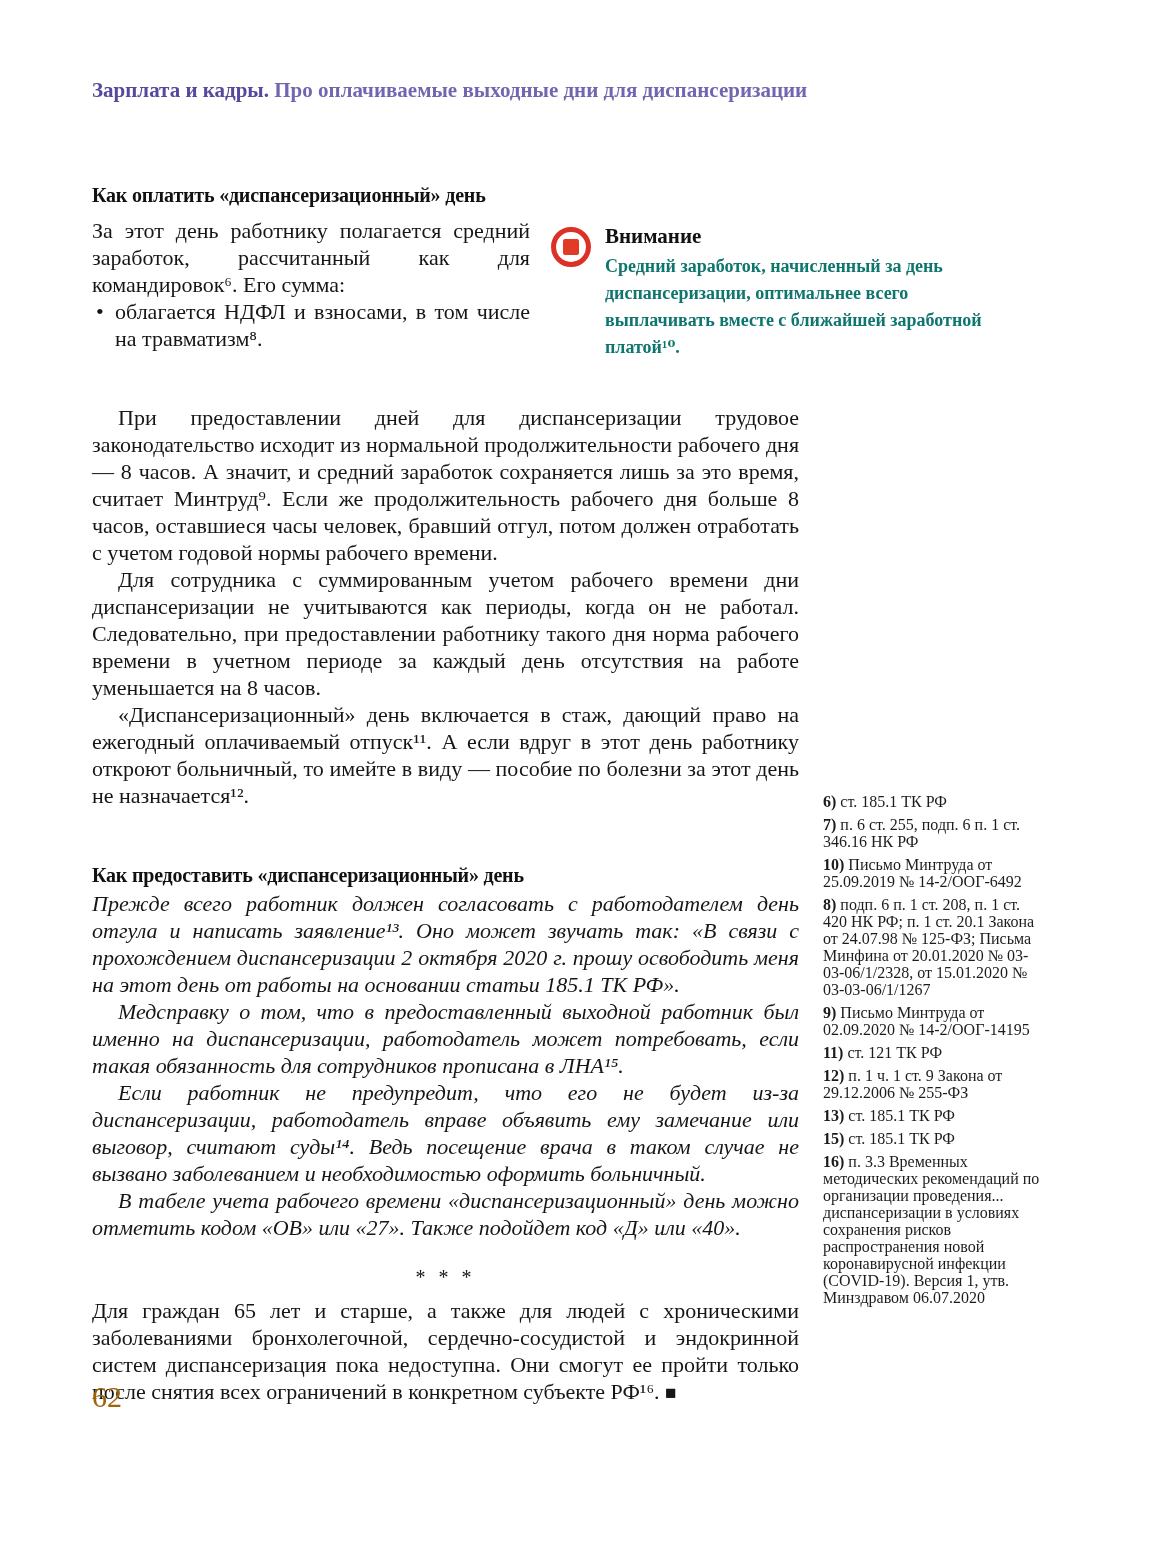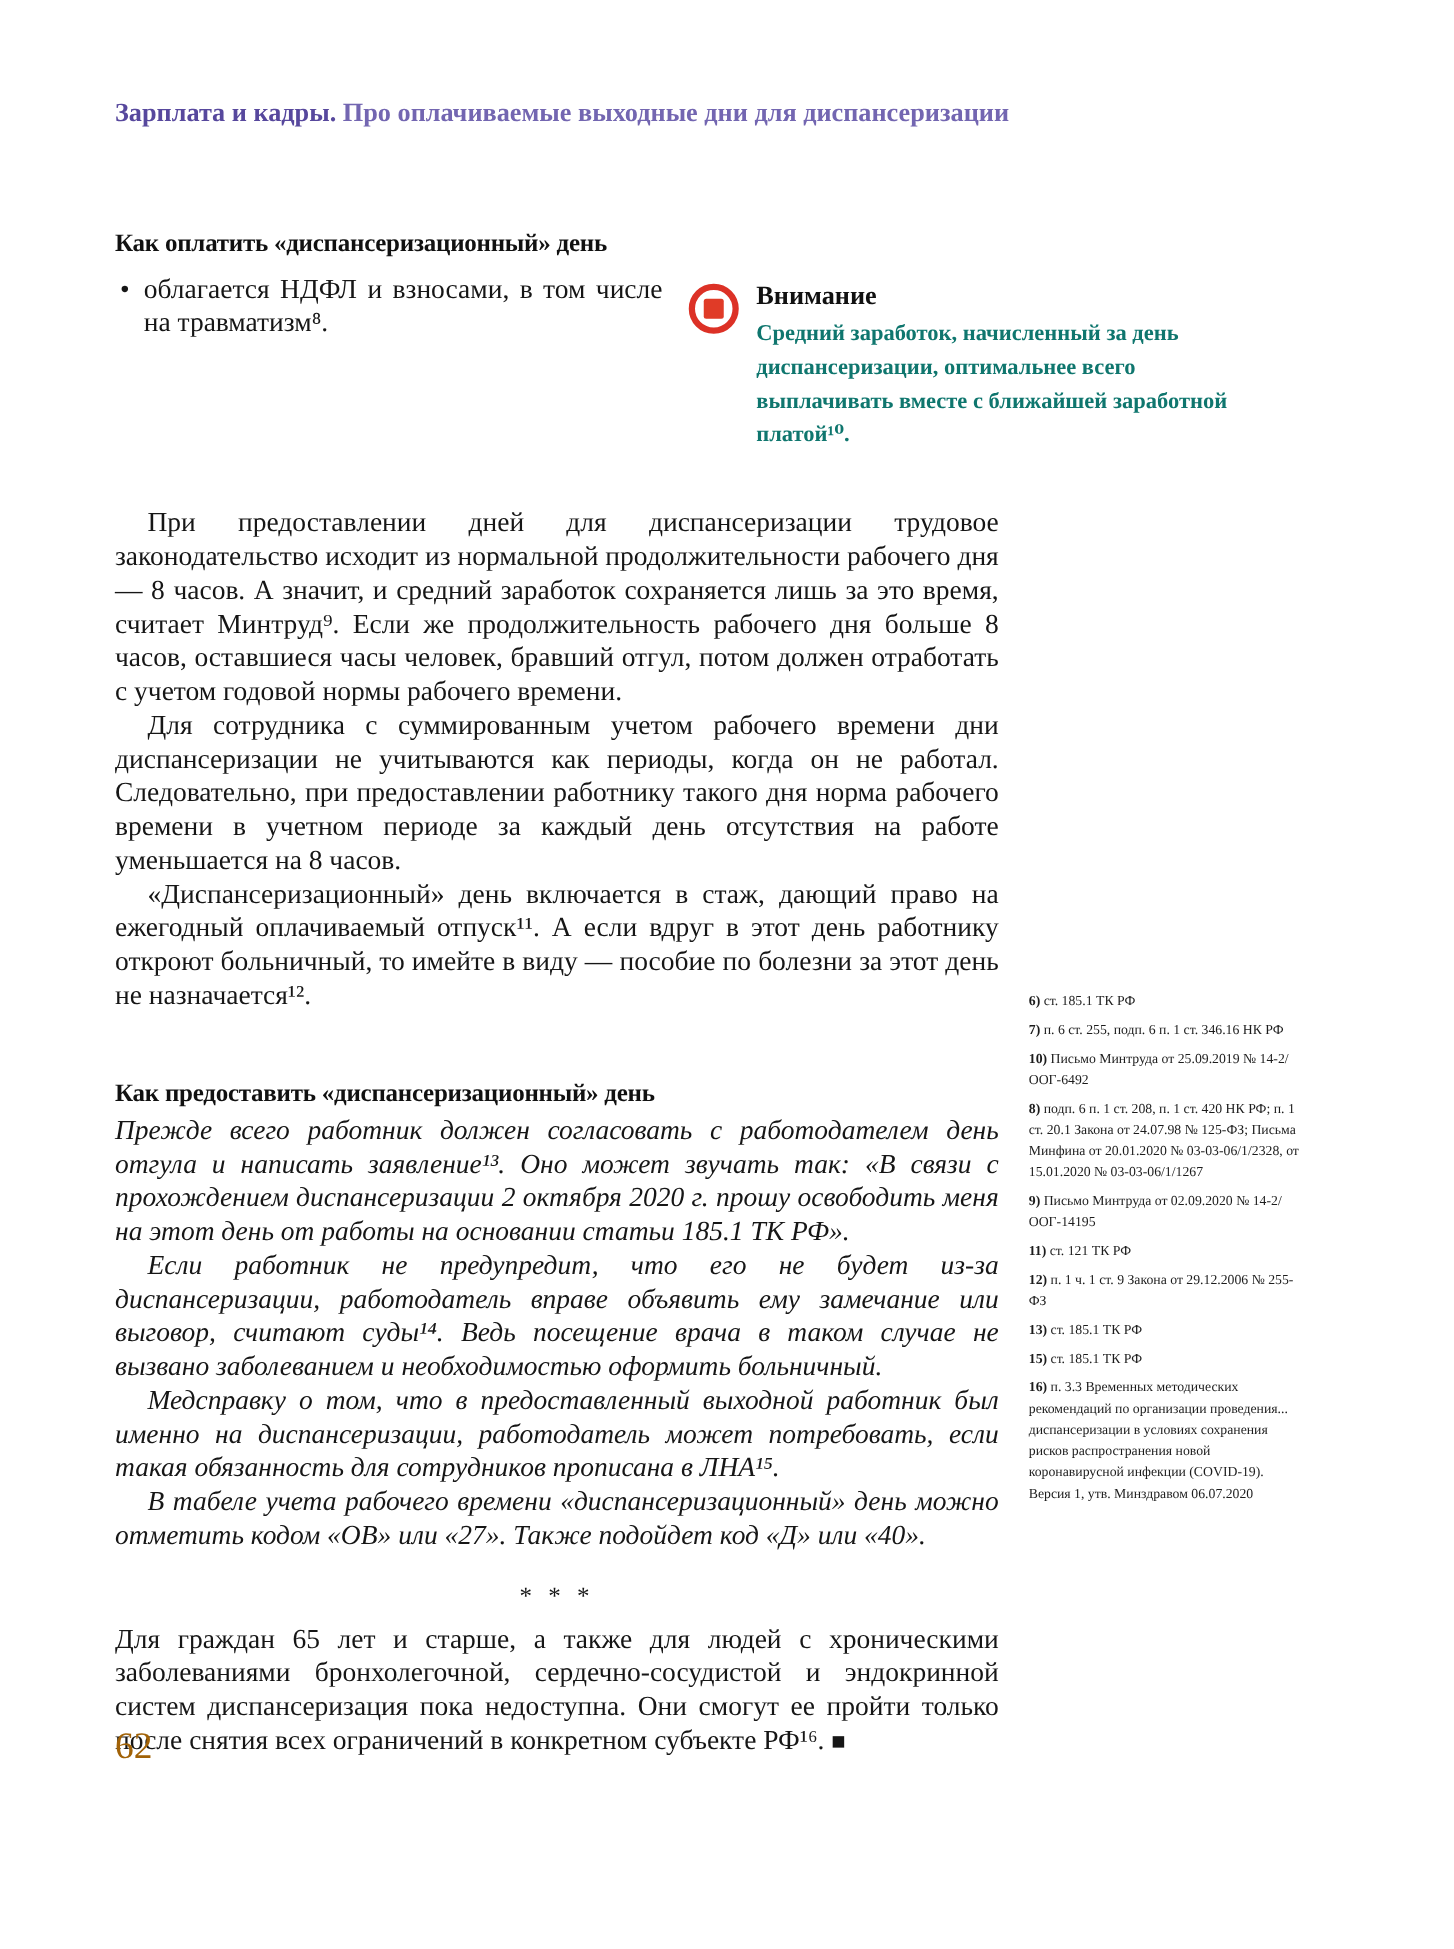--- a/index.html
+++ b/index.html
@@ -77,21 +77,21 @@
   
   .separator {
     left: 92px; top: 1266px; width: 707px;
     text-align: center; font-size: 20px; letter-spacing: 4px;
     color: #161616;
   }
 
   
   .footnotes { left: 823px; top: 793px; width: 222px; }
   .footnote {
-    font-size: 11px; line-height: 17px; color: #1c1c1c;
+    font-size: 16px; line-height: 17px; color: #1c1c1c;
     margin: 0 0 6px 0;
   }
   .footnote .fn-num { font-weight: bold; }
 
   
   .pagenum {
     left: 92px; top: 1380px;
     font-size: 30px; color: #a16207;
   }
 
@@ -101,20 +101,21 @@
 <body>
 
 <div class="abs pagehead">
   <span class="rubric">Зарплата и кадры.</span>
   <span class="topic">Про оплачиваемые выходные дни для диспансеризации</span>
 </div>
 
 <h1 class="abs h1 h1a">Как оплатить «диспансеризационный» день</h1>
 
 <div class="abs bodytext col-narrow">
+  <p>За этот день работнику полагается средний заработок, рассчитанный как для командировок⁶. Его сумма:</p>
   <ul class="bullets">
     <li><span>облагается НДФЛ и взносами, в том числе на травматизм⁸.</span></li>
   </ul>
 </div>
 
 <div class="abs callout">
   <div class="callout-icon">
     <div class="sq"></div>
   </div>
   <div class="callout-body">
@@ -126,22 +127,22 @@
 <div class="abs bodytext col-full s1-paras">
   <p class="indent">При предоставлении дней для диспансеризации трудовое законодательство исходит из нормальной продолжительности рабочего дня — 8 часов. А значит, и средний заработок сохраняется лишь за это время, считает Минтруд⁹. Если же продолжительность рабочего дня больше 8 часов, оставшиеся часы человек, бравший отгул, потом должен отработать с учетом годовой нормы рабочего времени.</p>
   <p class="indent">Для сотрудника с суммированным учетом рабочего времени дни диспансеризации не учитываются как периоды, когда он не работал. Следовательно, при предоставлении работнику такого дня норма рабочего времени в учетном периоде за каждый день отсутствия на работе уменьшается на 8 часов.</p>
   <p class="indent">«Диспансеризационный» день включается в стаж, дающий право на ежегодный оплачиваемый отпуск¹¹. А если вдруг в этот день работнику откроют больничный, то имейте в виду — пособие по болезни за этот день не назначается¹².</p>
 </div>
 
 <h1 class="abs h1 h1b">Как предоставить «диспансеризационный» день</h1>
 
 <div class="abs bodytext col-full s2-paras">
   <p>Прежде всего работник должен согласовать с работодателем день отгула и написать заявление¹³. Оно может звучать так: «В связи с прохождением диспансеризации 2 октября 2020 г. прошу освободить меня на этот день от работы на основании статьи 185.1 ТК РФ».</p>
+  <p class="indent">Медсправку о том, что в предоставленный выходной работник был именно на диспансеризации, работодатель может потребовать, если такая обязанность для сотрудников прописана в ЛНА¹⁵.</p>
   <p class="indent">Если работник не предупредит, что его не будет из-за диспансеризации, работодатель вправе объявить ему замечание или выговор, считают суды¹⁴. Ведь посещение врача в таком случае не вызвано заболеванием и необходимостью оформить больничный.</p>
-  <p class="indent">Медсправку о том, что в предоставленный выходной работник был именно на диспансеризации, работодатель может потребовать, если такая обязанность для сотрудников прописана в ЛНА¹⁵.</p>
   <p class="indent">В табеле учета рабочего времени «диспансеризационный» день можно отметить кодом «ОВ» или «27». Также подойдет код «Д» или «40».</p>
 </div>
 
 <div class="abs separator">* * *</div>
 
 <div class="abs bodytext col-full closing">
   <p><span>Для граждан 65 лет и старше, а также для людей с хроническими заболеваниями бронхолегочной, сердечно-сосудистой и эндокринной систем диспансеризация пока недоступна. Они смогут ее пройти только после снятия всех ограничений в конкретном субъекте РФ¹⁶. </span><span class="end-mark">■</span></p>
 </div>
 
 <div class="abs footnotes">

